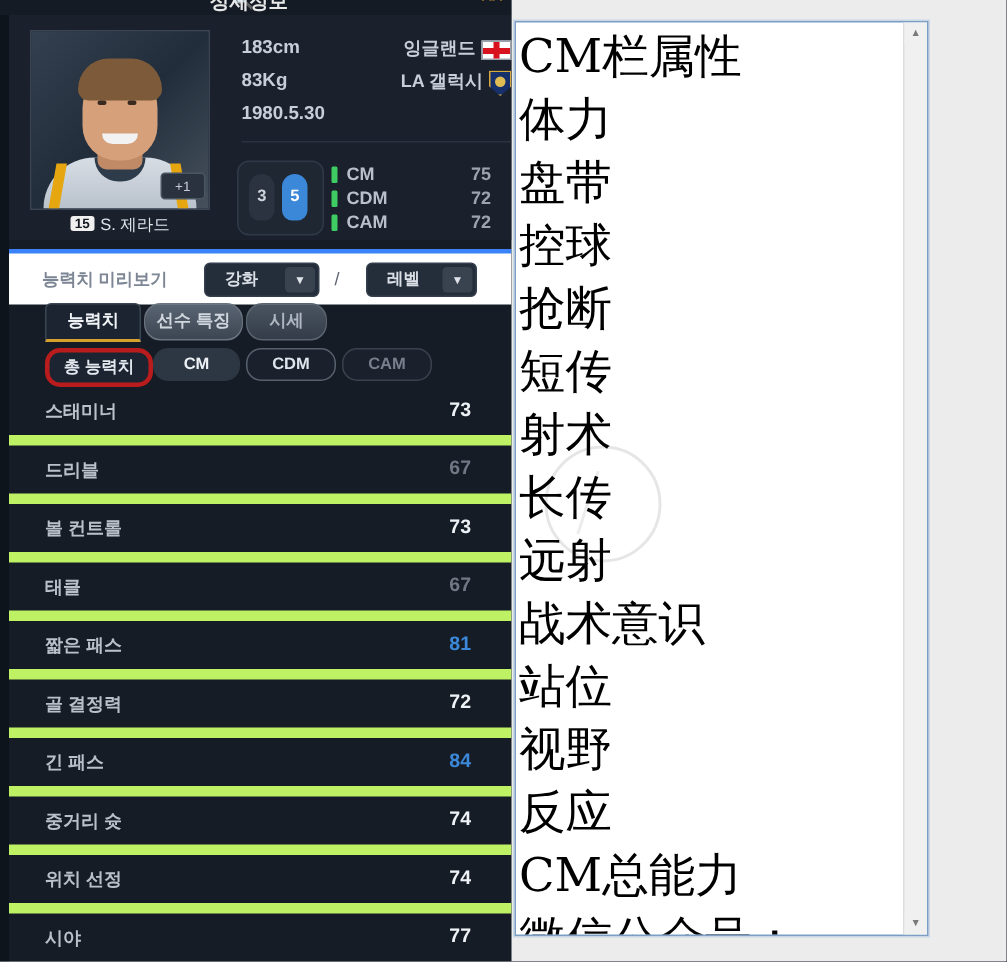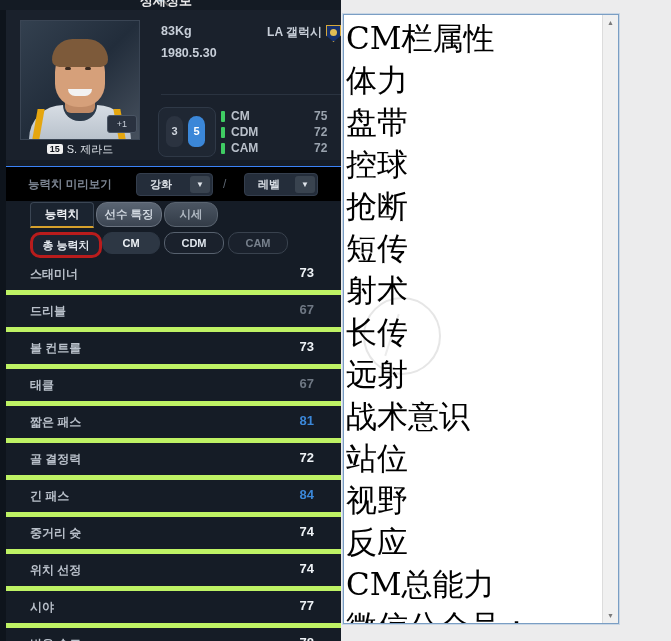--- a/index.html
+++ b/index.html
@@ -132,21 +132,21 @@
   .pos-list{position:absolute;left:215px;top:98px;width:120px;}
   .pos-row{position:relative;height:16px;line-height:16px;}
   .pos-bar{
     position:absolute;left:0;top:3px;width:4px;height:11px;background:#3fcc63;border-radius:1px;
   }
   .pos-name{position:absolute;left:10px;color:#b9c0ca;font-size:12px;font-weight:bold;}
   .pos-val{position:absolute;left:82px;color:#9aa3ae;font-size:12px;font-weight:bold;margin-left:11px;}
 
   .preview-row{
     position:absolute;left:6px;top:166px;width:335px;height:34px;
-    background:#000000;border-top:1px solid #3b82f6;
+    background:#ffffff;border-top:3px solid #3b82f6;
   }
   .preview-label{
     position:absolute;left:22px;top:10px;color:#7d8694;font-size:11.5px;font-weight:bold;
   }
   .dd{
     position:absolute;top:6px;height:21px;border-radius:4px;background:#242d3a;
     border:1px solid #343e4d;
   }
   .dd .dd-text{
     position:absolute;left:0;top:0;width:48px;height:21px;line-height:21px;text-align:center;
@@ -184,21 +184,21 @@
     position:absolute;top:0;height:20px;line-height:20px;text-align:center;
     font-size:11px;font-weight:bold;border-radius:10px;
   }
   .chip.c0{left:24px;width:66px;background:#1c2431;color:#e3e8ee;border:3px solid #b91c1c;}
   .chip.c1{left:96px;width:56px;background:#2d3744;color:#eef2f6;border:1px solid #2d3744;}
   .chip.c2{left:158px;width:58px;background:#1a212c;color:#dfe5ec;border:1px solid #57616e;}
   .chip.c3{left:222px;width:58px;background:#1a212c;color:#77808c;border:1px solid #39424e;}
 
   .stats{position:absolute;left:6px;top:258px;width:335px;}
   .stat-row{
-    position:relative;height:32px;border-bottom:5px solid #bef264;
+    position:relative;height:32px;border-bottom:7px solid #bef264;
   }
   .stat-name{
     position:absolute;left:24px;top:8px;color:#b9c0ca;font-size:12px;font-weight:bold;
   }
   .stat-val{
     position:absolute;right:27px;top:7px;font-size:13px;font-weight:bold;text-align:right;
   }
   .v-norm{color:#eef2f6;}
   .v-low{color:#6f7884;}
   .v-high{color:#3b87d8;}
@@ -274,20 +274,26 @@
         <div class="ph-eye r"></div>
         <div class="ph-mouth"></div>
         <div class="badge-plus">+1</div>
       </div>
 
       <div class="player-name-row">
         <span class="shirt-num">15</span><span>S. 제라드</span>
       </div>
 
       <div class="bio">
+        <div class="bio-row">
+          <span>183cm</span>
+          <span class="bio-right">
+            <span class="lbl">잉글랜드</span><span class="flag-eng"></span>
+          </span>
+        </div>
         <div class="bio-row">
           <span>83Kg</span>
           <span class="bio-right">
             <span class="lbl">LA 갤럭시</span><span class="crest"></span>
           </span>
         </div>
         <div class="bio-row">
           <span>1980.5.30</span>
         </div>
       </div>

